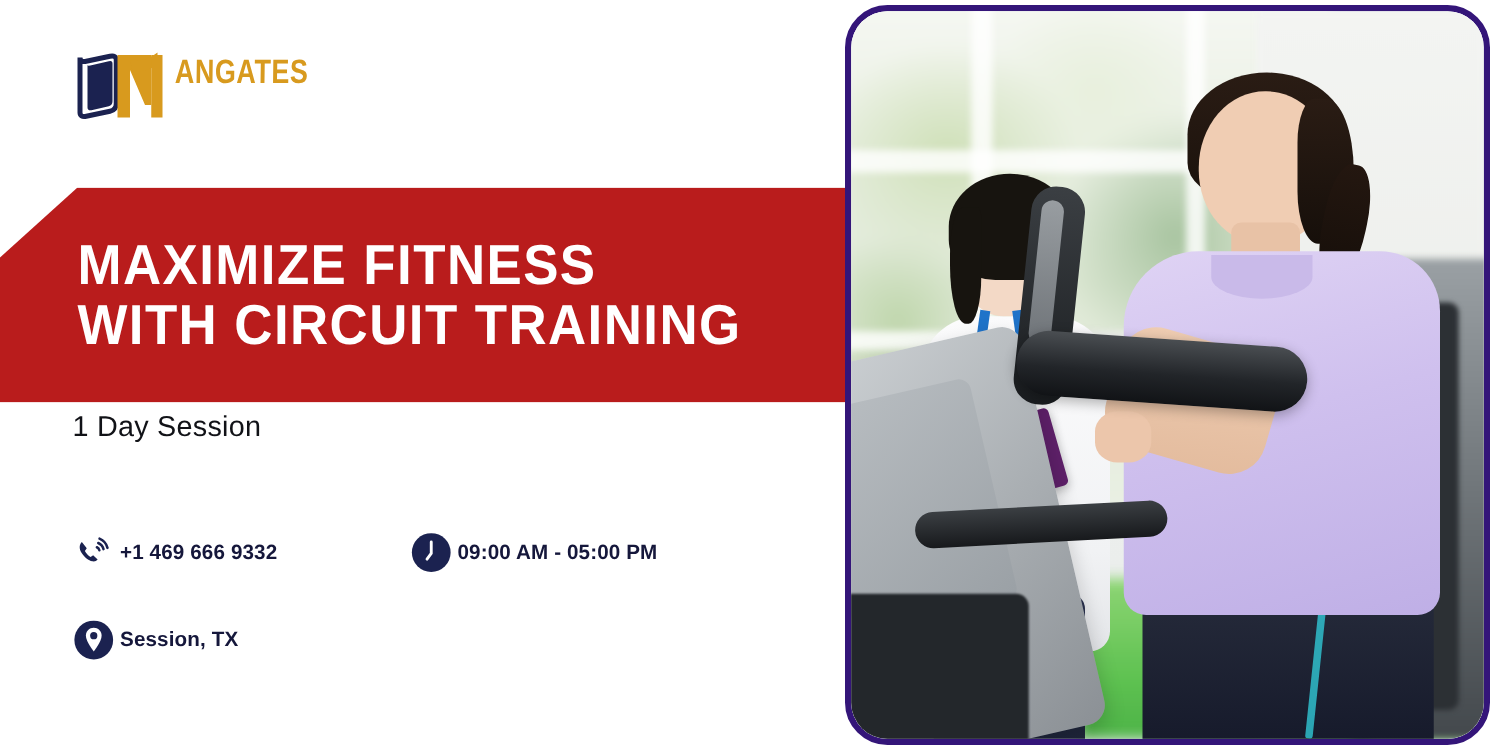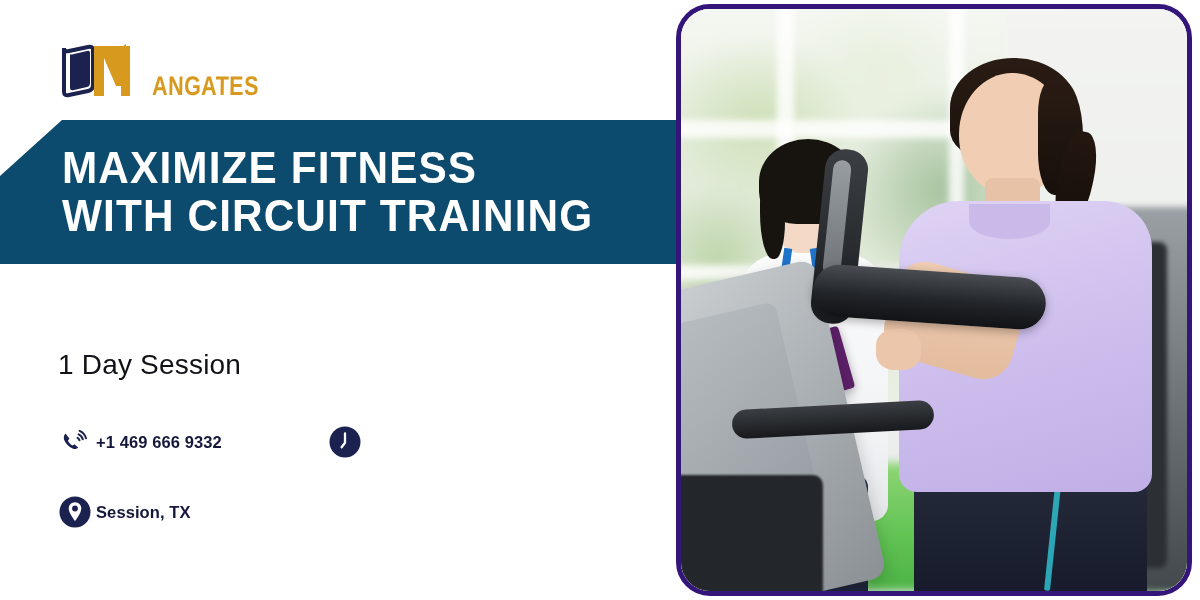--- a/index.html
+++ b/index.html
@@ -13,59 +13,59 @@
   .poster {
     position:relative;
     width:1200px; height:600px;
     background:#ffffff;
   }
 
   
   .logo {
     position:absolute; left:58px; top:38px;
     width:240px; height:62px;
-    display:flex; align-items:flex-end; gap:14px;
+    display:flex; align-items:flex-start; gap:2px;
   }
   .logo-mark { position:relative; width:92px; height:60px; flex:none; }
   .logo-mark svg { display:block; width:92px; height:60px; }
   .logo-word {
     font-family:"Liberation Sans Narrow","Liberation Sans", sans-serif;
     font-size:27px; font-weight:700; letter-spacing:.5px;
     color:#d89a1e; line-height:1;
     transform:scaleX(.80) skewX(-1deg); transform-origin:left center;
     margin-left:-12px; margin-top:6px;
     white-space:nowrap;
   }
 
   
   .banner {
-    position:absolute; left:0; top:120px;
-    width:688px; height:144px;
-    background:#0c4a6e;
+    position:absolute; left:0; top:150px;
+    width:688px; height:172px;
+    background:#b91c1c;
     clip-path:polygon(62px 0, 688px 0, 688px 172px, 0 172px, 0 56px);
     display:flex; align-items:center;
   }
   .banner-title {
     margin-left:62px;
     color:#ffffff;
     font-family:"Liberation Sans Narrow","Liberation Sans", sans-serif;
     font-weight:700;
     font-size:45px;
     line-height:1.07;
     letter-spacing:1.2px;
     text-transform:uppercase;
     transform:scaleX(.94);
     transform-origin:left center;
     white-space:pre-line;
   }
 
   
   .subtitle {
-    position:absolute; left:58px; top:349px;
-    font-size:28px; font-weight:400; color:#111217;
+    position:absolute; left:58px; top:328px;
+    font-size:23px; font-weight:400; color:#111217;
     letter-spacing:.2px;
   }
 
   
   .contacts {
     position:absolute; left:58px; top:425px;
     width:560px;
     display:grid;
     grid-template-columns:270px 1fr;
     grid-template-rows:auto auto;
@@ -321,20 +321,21 @@
     </div>
 
 
     <div class="c-item">
       <span class="c-ico">
         <svg viewBox="0 0 34 34" xmlns="http://www.w3.org/2000/svg">
           <circle cx="17" cy="17" r="15.5" fill="#1b2250"></circle>
           <path d="M17 8.5v9.2l-3.4 4.6" fill="none" stroke="#ffffff" stroke-width="2.3" stroke-linecap="round" stroke-linejoin="round"></path>
         </svg>
       </span>
+      <span class="c-txt">09:00 AM - 05:00 PM</span>
     </div>
 
     <div class="c-item">
       <span class="c-ico">
         <svg viewBox="0 0 34 34" xmlns="http://www.w3.org/2000/svg">
           <circle cx="17" cy="17" r="15.5" fill="#1b2250"></circle>
           <path d="M17 7.2c-3.5 0-6.3 2.8-6.3 6.3 0 4.6 6.3 12.6 6.3 12.6s6.3-8 6.3-12.6c0-3.5-2.8-6.3-6.3-6.3z" fill="#ffffff"></path>
           <circle cx="17" cy="13.5" r="2.9" fill="#1b2250"></circle>
         </svg>
       </span>

